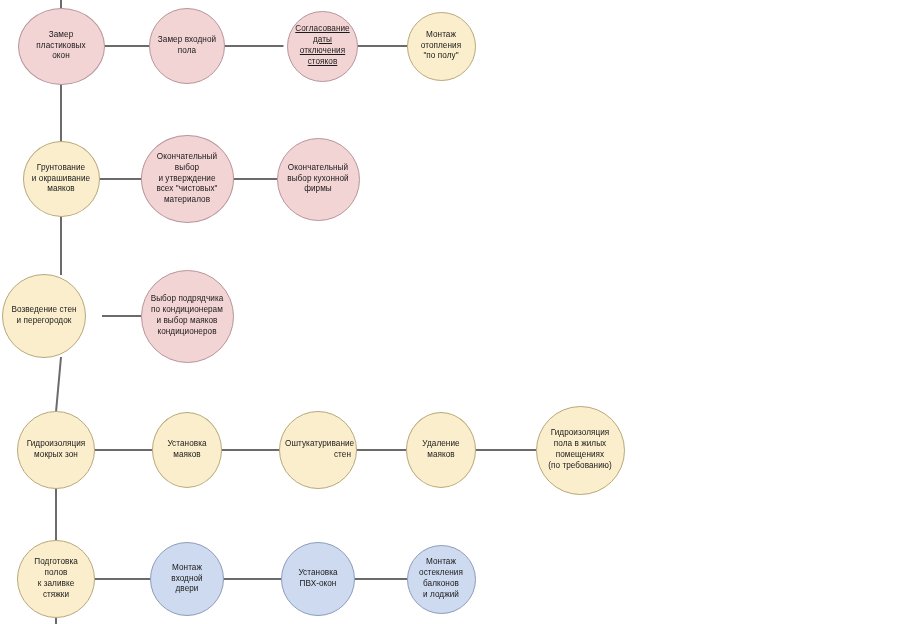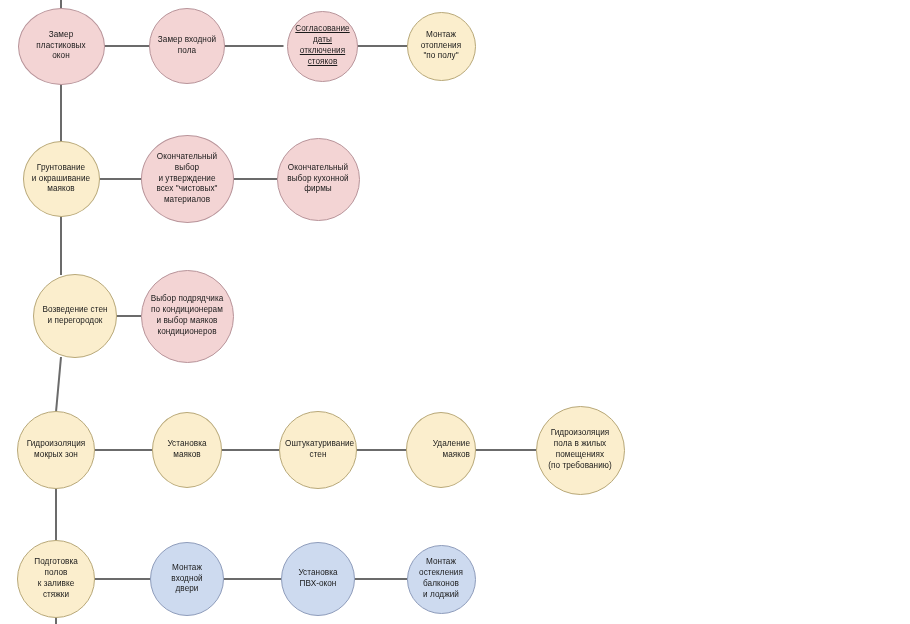--- a/index.html
+++ b/index.html
@@ -106,43 +106,43 @@
 выбор
 и утверждение
 всех "чистовых"
 материалов</span>
       </div>
       <div class="node fill-pink" style="left: 276.5px; top: 137.5px; width: 83px; height: 83px;">
         <span class="label">Окончательный
 выбор кухонной
 фирмы</span>
       </div>
-      <div class="node fill-yellow" style="left: 33px; top: 274px; width: 84px; height: 84px;">
+      <div class="node fill-yellow" style="left: 2px; top: 274px; width: 84px; height: 84px;">
         <span class="label">Возведение стен
 и перегородок</span>
       </div>
       <div class="node fill-pink" style="left: 140.5px; top: 269.5px; width: 93px; height: 93px;">
         <span class="label">Выбор подрядчика
 по кондиционерам
 и выбор маяков
 кондиционеров</span>
       </div>
       <div class="node fill-yellow" style="left: 17px; top: 411px; width: 78px; height: 78px;">
         <span class="label">Гидроизоляция
 мокрых зон</span>
       </div>
       <div class="node fill-yellow" style="left: 152px; top: 412px; width: 70px; height: 76px;">
         <span class="label">Установка
 маяков</span>
       </div>
-      <div class="node fill-yellow" style="left: 279px; top: 411px; width: 78px; height: 78px;">
+      <div class="node fill-yellow" style="left: 279px; top: 411px; width: 78px; height: 78px; text-align: right;">
         <span class="label">Оштукатуривание
 стен</span>
       </div>
-      <div class="node fill-yellow" style="left: 406px; top: 412px; width: 70px; height: 76px; text-align: right;">
+      <div class="node fill-yellow" style="left: 406px; top: 412px; width: 70px; height: 76px;">
         <span class="label">Удаление
 маяков</span>
       </div>
       <div class="node fill-yellow" style="left: 535.5px; top: 405.5px; width: 89px; height: 89px;">
         <span class="label">Гидроизоляция
 пола в жилых
 помещениях
 (по требованию)</span>
       </div>
       <div class="node fill-yellow" style="left: 17px; top: 540px; width: 78px; height: 78px;">

